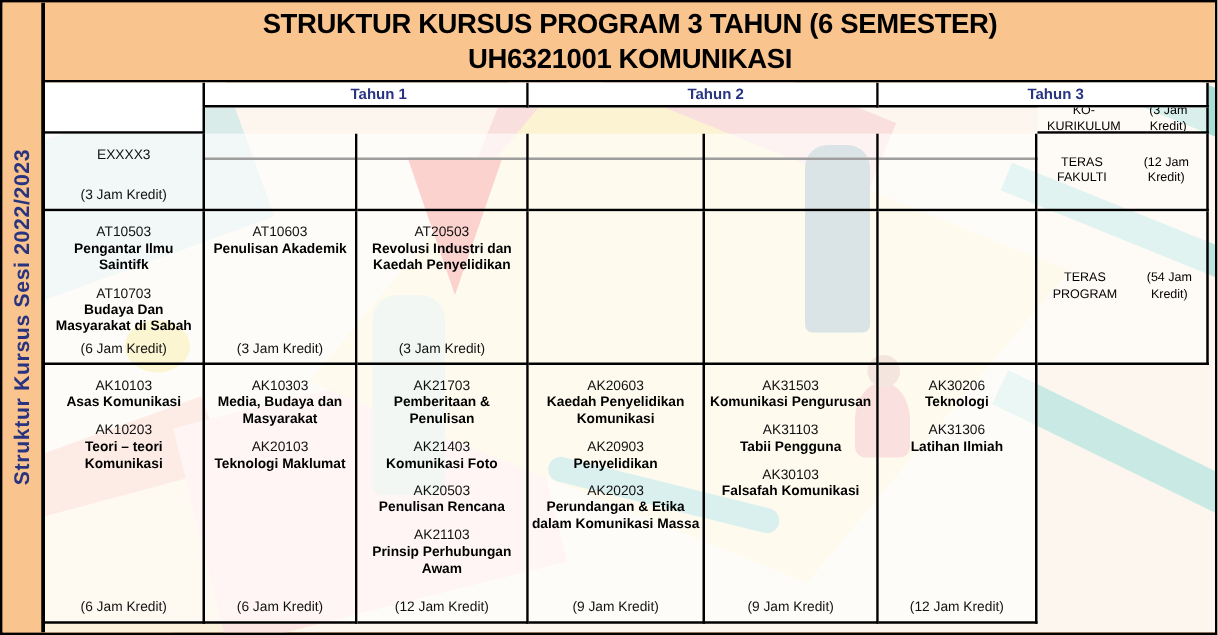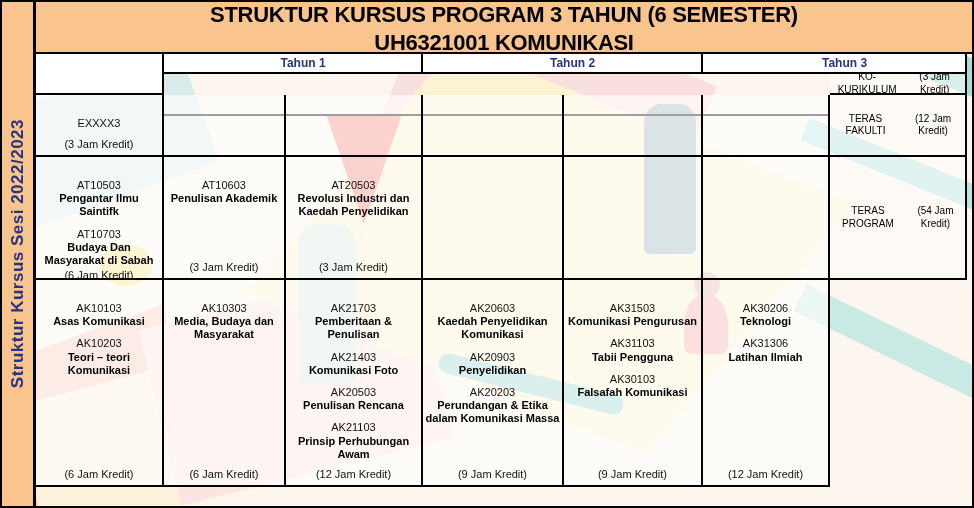--- a/index.html
+++ b/index.html
@@ -30,26 +30,26 @@
     font-weight: bold;
     color: #283480;
     letter-spacing: 0.5px;
     white-space: nowrap;
   }
 
   
   .main { flex: 1; display: flex; flex-direction: column; min-width: 0; }
 
   .title-block {
-    height: 52px;
+    height: 64px;
     border-bottom: 2px solid #000;
     background: #FAC48E;
     text-align: center;
     color: #000;
-    display: flex; flex-direction: column; justify-content: space-between;
+    display: flex; flex-direction: column; justify-content: center;
     gap: 2px;
     flex: none;
   }
   .title-line { font-size: 22px; font-weight: bold; letter-spacing: -0.3px; }
 
   .body-area { position: relative; flex: 1; overflow: hidden; }
 
   
   .illustration { position: absolute; inset: 0; background: #FDF6EE; overflow: hidden; }
   .shape { position: absolute; }
@@ -85,21 +85,21 @@
   }
   .corner   { grid-row: 1 / span 2; background: #fff; }
   .year-h   { background: #fff; color: #283480; font-weight: bold; font-size: 12px;
               display: flex; align-items: center; justify-content: center; }
   .sem-h    { background: #FBD9B3; color: #283480; font-weight: bold; font-size: 12px;
               display: flex; align-items: center; justify-content: center; margin-top: 40px; }
   .row-h    { background: rgba(255,255,255,0.55); font-weight: normal; font-size: 10px;
               display: flex; flex-direction: row; align-items: center; justify-content: center;
               text-align: center; line-height: 1.25; }
   .cell     { background: rgba(255,255,255,0.62); display: flex; flex-direction: column;
-              text-align: center; font-size: 11px; line-height: 1.2; padding: 21px 2px 4px 2px; }
+              text-align: center; font-size: 11px; line-height: 1.2; padding: 10px 2px 4px 2px; }
   .courses  { flex: 1; display: flex; flex-direction: column; gap: 9px; padding-top: 1px; }
   .course-code { font-size: 11px; color: #111; }
   .course-name { font-size: 11px; font-weight: bold; color: #000; }
   .credit   { font-size: 11px; color: #111; padding-top: 2px; }
   .span2 { grid-column: span 2; padding-left: 21px; }
 </style>
 </head>
 <body>
 
 <div class="page">
@@ -233,20 +233,24 @@
               </div>
             </div>
             <div class="credit">(6 Jam Kredit)</div>
           </div>
           <div class="c cell">
             <div class="courses">
               <div class="course">
                 <div class="course-code">AK10303</div>
                 <div class="course-name">Media, Budaya dan Masyarakat</div>
               </div>
+              <div class="course">
+                <div class="course-code">AK20103</div>
+                <div class="course-name">Teknologi Maklumat</div>
+              </div>
             </div>
             <div class="credit">(6 Jam Kredit)</div>
           </div>
           <div class="c cell">
             <div class="courses">
               <div class="course">
                 <div class="course-code">AK21703</div>
                 <div class="course-name">Pemberitaan &amp; Penulisan</div>
               </div>
               <div class="course">

